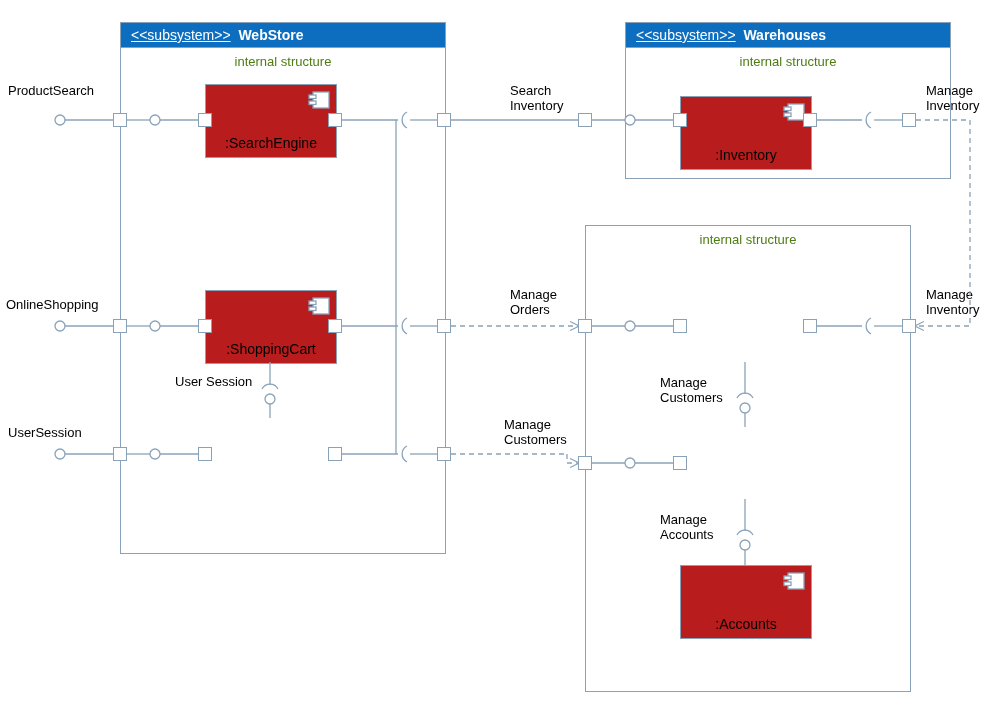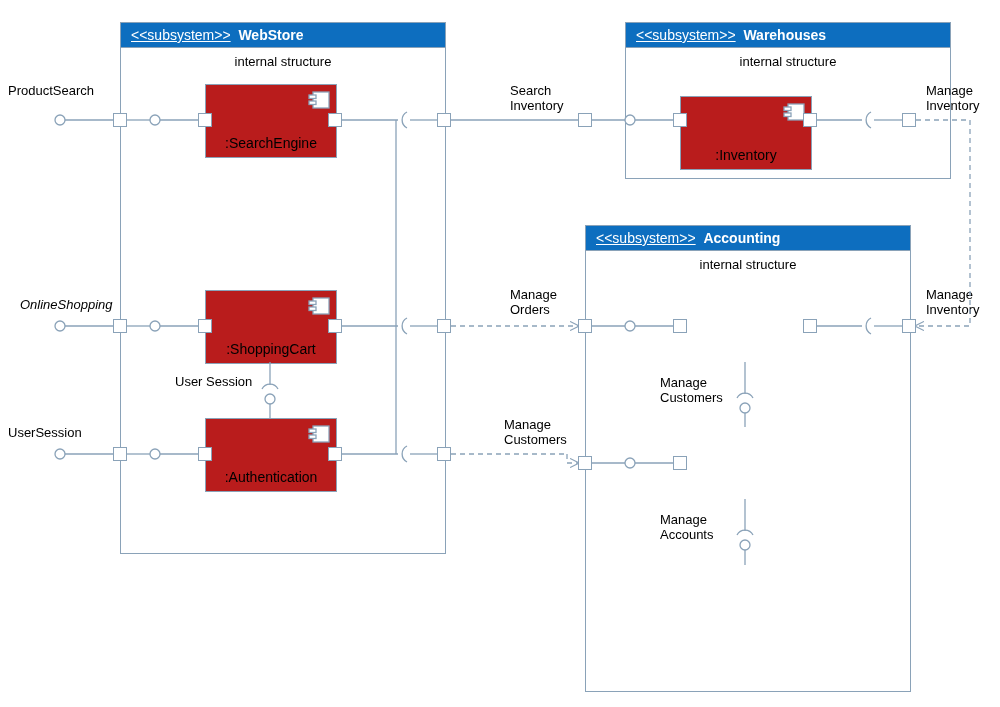--- a/index.html
+++ b/index.html
@@ -16,21 +16,21 @@
     background: #0d6ebf;
     color: #fff;
     padding: 4px 10px;
     font-size: 14px;
     border-bottom: 1.3px solid #8aa2b8;
     white-space: nowrap;
   }
   .subsystem-head .stereo { font-weight: normal; text-decoration: underline; }
   .subsystem-head .name  { font-weight: bold; }
   .internal-label {
-    font-size: 13px; text-align: center; color: #000000;
+    font-size: 13px; text-align: center; color: #4d7c0f;
     padding-top: 6px;
   }
 
   .component {
     position: absolute;
     border: 1.3px solid #8aa2b8;
     background: #b91c1c;
   }
   .component-name {
     position: absolute; bottom: 6px; left: 0; right: 0;
@@ -70,24 +70,20 @@
 
 <div class="subsystem" style="left:585px; top:22px; width:324px; height:155px;margin-left:40px;">
   <div class="subsystem-head">
     <span class="stereo">&lt;&lt;subsystem&gt;&gt;</span>
     &nbsp;<span class="name">Warehouses</span>
   </div>
   <div class="internal-label">internal structure</div>
 </div>
 
 <div class="subsystem" style="left:585px; top:225px; width:324px; height:465px;">
-  <div class="subsystem-head">
-    <span class="stereo">&lt;&lt;subsystem&gt;&gt;</span>
-    &nbsp;<span class="name">Accounting</span>
-  </div>
   <div class="internal-label">internal structure</div>
 </div>
 
 <div class="component" style="left:205px; top:84px; width:130px; height:72px;">
   <div class="comp-icon"><svg width="22" height="18" viewBox="0 0 22 18">
   <rect x="5" y="1" width="16" height="16" fill="#fff" stroke="#8aa2b8" stroke-width="1.3"></rect>
   <rect x="1" y="4" width="7" height="3.5" fill="#fff" stroke="#8aa2b8" stroke-width="1.3"></rect>
   <rect x="1" y="10" width="7" height="3.5" fill="#fff" stroke="#8aa2b8" stroke-width="1.3"></rect>
 </svg></div>
   <div class="component-name">:SearchEngine</div>
@@ -95,40 +91,40 @@
 
 <div class="component" style="left:205px; top:290px; width:130px; height:72px;">
   <div class="comp-icon"><svg width="22" height="18" viewBox="0 0 22 18">
   <rect x="5" y="1" width="16" height="16" fill="#fff" stroke="#8aa2b8" stroke-width="1.3"></rect>
   <rect x="1" y="4" width="7" height="3.5" fill="#fff" stroke="#8aa2b8" stroke-width="1.3"></rect>
   <rect x="1" y="10" width="7" height="3.5" fill="#fff" stroke="#8aa2b8" stroke-width="1.3"></rect>
 </svg></div>
   <div class="component-name">:ShoppingCart</div>
 </div>
 
-<div class="component" style="left:205px; top:418px; width:130px; height:72px;">
-  <div class="comp-icon"><svg width="22" height="18" viewBox="0 0 22 18">
-  <rect x="5" y="1" width="16" height="16" fill="#fff" stroke="#8aa2b8" stroke-width="1.3"></rect>
-  <rect x="1" y="4" width="7" height="3.5" fill="#fff" stroke="#8aa2b8" stroke-width="1.3"></rect>
-  <rect x="1" y="10" width="7" height="3.5" fill="#fff" stroke="#8aa2b8" stroke-width="1.3"></rect>
-</svg></div>
-  <div class="component-name">:Authentication</div>
-</div>
 
 <div class="component" style="left:680px; top:84px; width:130px; height:72px;margin-top:12px;">
   <div class="comp-icon"><svg width="22" height="18" viewBox="0 0 22 18">
   <rect x="5" y="1" width="16" height="16" fill="#fff" stroke="#8aa2b8" stroke-width="1.3"></rect>
   <rect x="1" y="4" width="7" height="3.5" fill="#fff" stroke="#8aa2b8" stroke-width="1.3"></rect>
   <rect x="1" y="10" width="7" height="3.5" fill="#fff" stroke="#8aa2b8" stroke-width="1.3"></rect>
 </svg></div>
   <div class="component-name">:Inventory</div>
 </div>
 
 
 
+<div class="component" style="left:680px; top:565px; width:130px; height:72px;">
+  <div class="comp-icon"><svg width="22" height="18" viewBox="0 0 22 18">
+  <rect x="5" y="1" width="16" height="16" fill="#fff" stroke="#8aa2b8" stroke-width="1.3"></rect>
+  <rect x="1" y="4" width="7" height="3.5" fill="#fff" stroke="#8aa2b8" stroke-width="1.3"></rect>
+  <rect x="1" y="10" width="7" height="3.5" fill="#fff" stroke="#8aa2b8" stroke-width="1.3"></rect>
+</svg></div>
+  <div class="component-name">:Accounts</div>
+</div>
 
 <div class="port" style="left:120px; top:120px;"></div>
 <div class="port" style="left:120px; top:326px;"></div>
 <div class="port" style="left:120px; top:454px;"></div>
 
 <div class="port" style="left:444px; top:120px;"></div>
 <div class="port" style="left:444px; top:326px;"></div>
 <div class="port" style="left:444px; top:454px;"></div>
 
 <div class="port" style="left:205px; top:120px;"></div>
@@ -149,21 +145,21 @@
 <div class="port" style="left:585px; top:326px;"></div>
 <div class="port" style="left:585px; top:463px;"></div>
 <div class="port" style="left:909px; top:326px;"></div>
 
 <div class="port" style="left:680px; top:326px;"></div>
 <div class="port" style="left:810px; top:326px;"></div>
 
 <div class="port" style="left:680px; top:463px;"></div>
 
 <div class="ext-label" style="left:8px;  top:84px;">ProductSearch</div>
-<div class="ext-label" style="left:20px;  top:298px;font-style:italic;">OnlineShopping</div>
+<div class="ext-label" style="left:6px;  top:298px;">OnlineShopping</div>
 <div class="ext-label" style="left:8px;  top:426px;">UserSession</div>
 
 <div class="ext-label" style="left:175px; top:375px;">User Session</div>
 
 <div class="ext-label" style="left:510px; top:84px;  white-space:pre;">Search
 Inventory</div>
 <div class="ext-label" style="left:510px; top:288px; white-space:pre;">Manage
 Orders</div>
 <div class="ext-label" style="left:504px; top:418px; white-space:pre;">Manage
 Customers</div>

